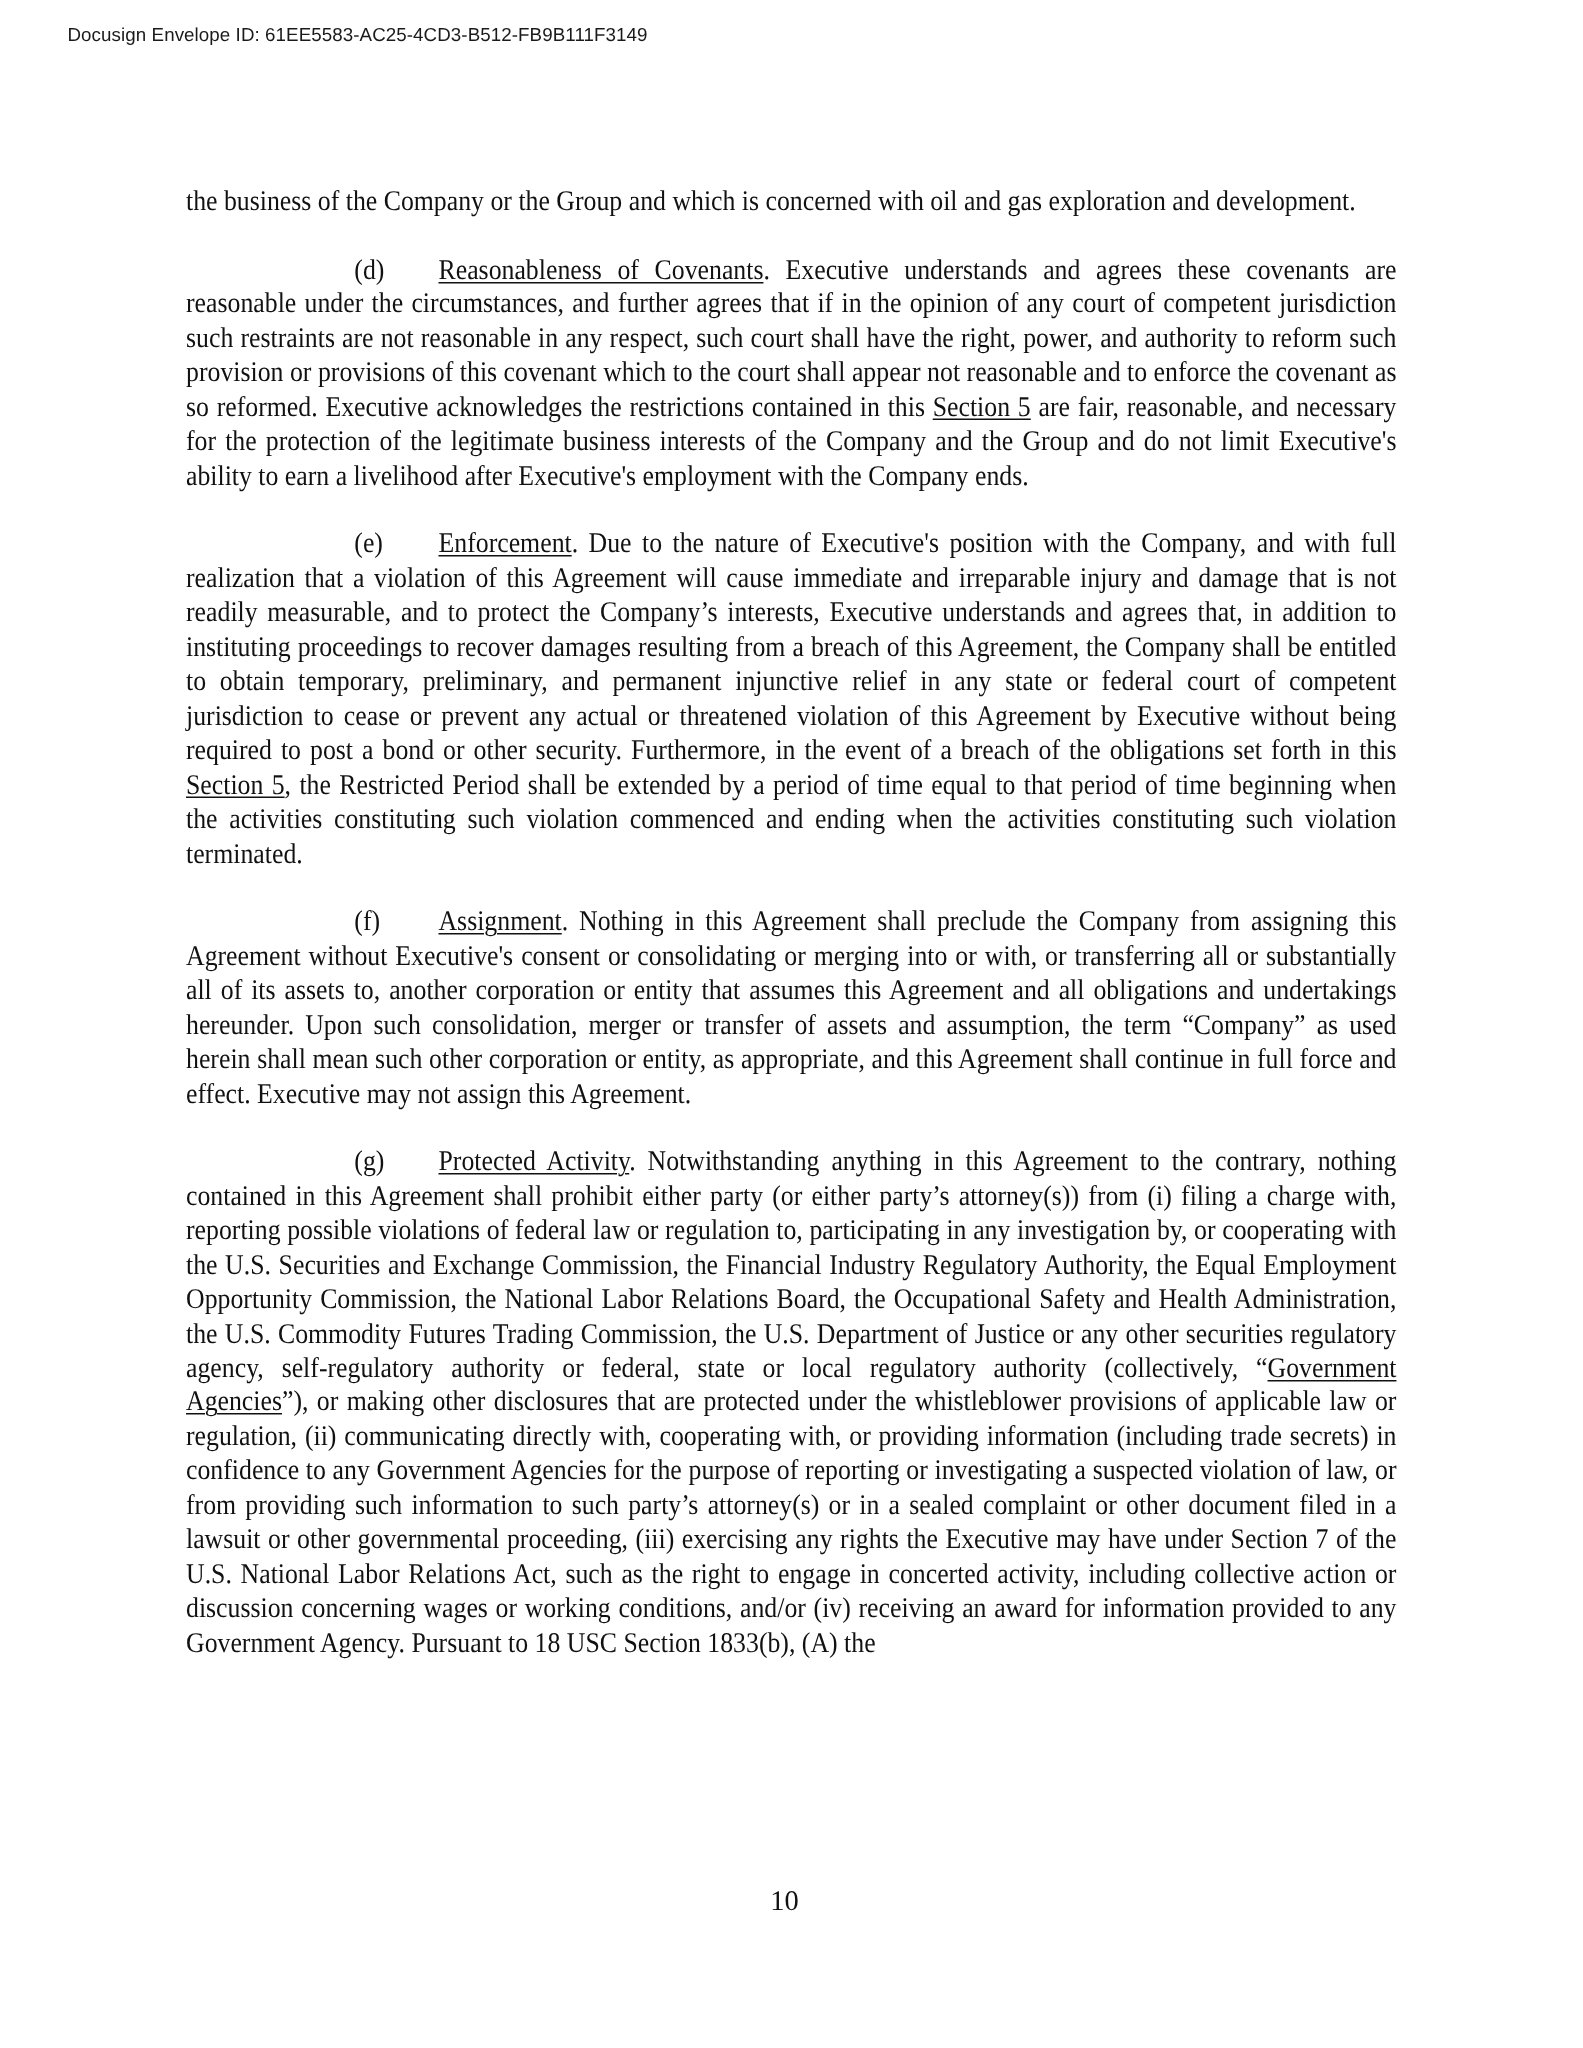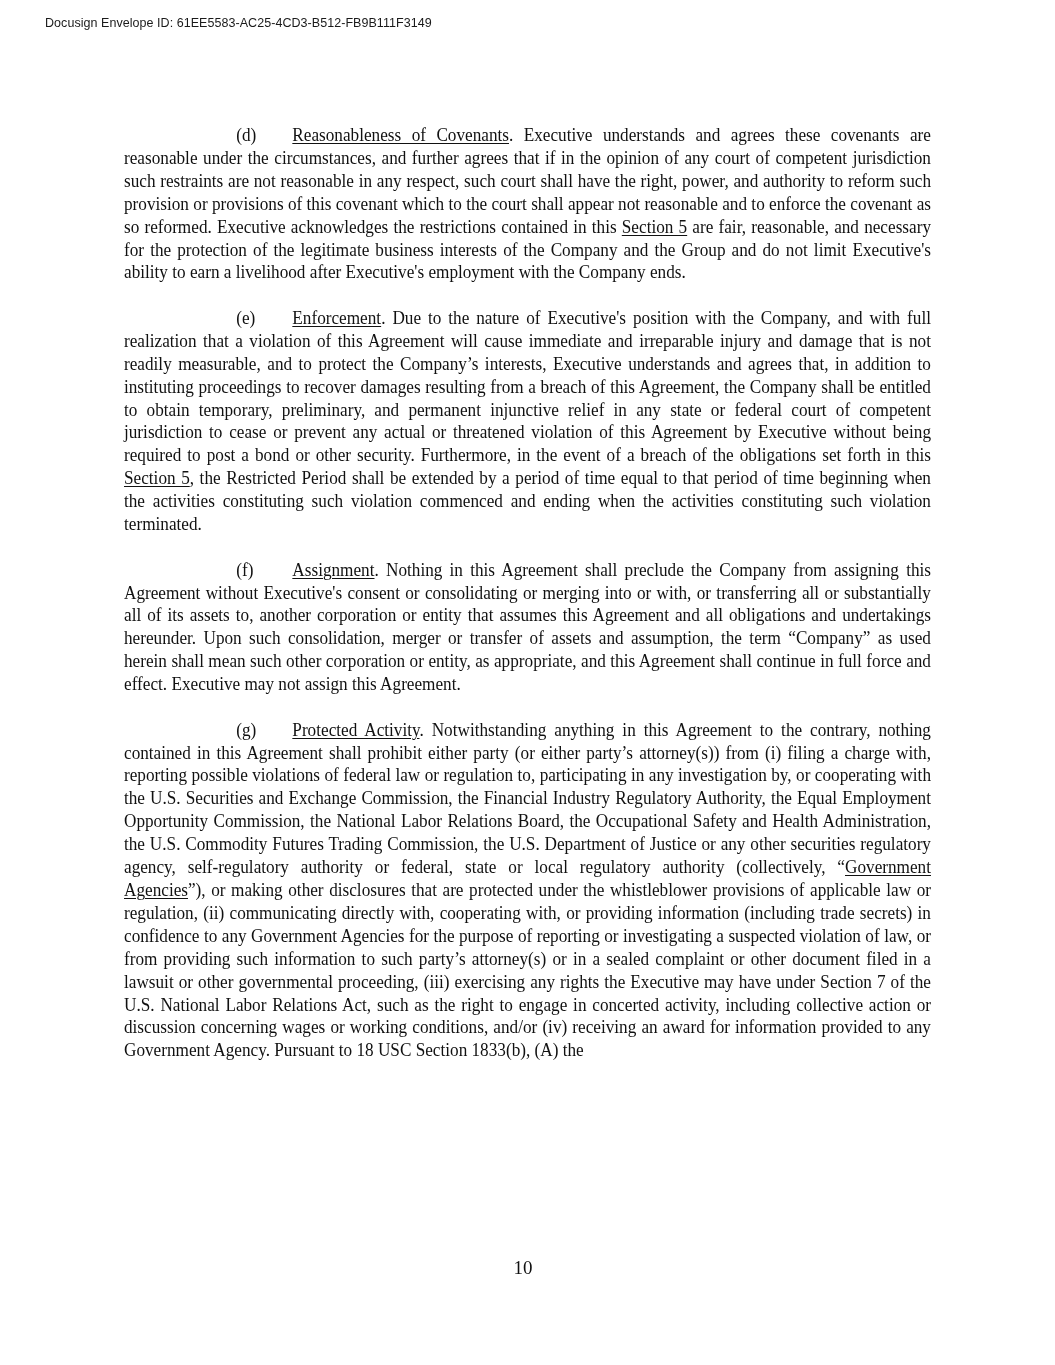--- a/index.html
+++ b/index.html
@@ -32,20 +32,23 @@
       font-family: "Liberation Serif", serif; font-size: 19px; color: #111;
     }
   </style>
 </head>
 <body>
 
 <div class="envelope">Docusign Envelope ID: 61EE5583-AC25-4CD3-B512-FB9B111F3149</div>
 
 <div class="page">
 
+  <p class="para">
+      <span class="inner"><span>the business of the Company or the Group and which is concerned with oil and gas exploration and development.</span></span>
+    </p>
 
   <p class="para">
       <span class="inner"><span class="indent"></span><span class="label">(d)</span><span class="u">Reasonableness of Covenants</span><span>.  Executive understands and agrees these covenants are reasonable under the circumstances, and further agrees that if in the opinion of any court of competent jurisdiction such restraints are not reasonable in any respect, such court shall have the right, power, and authority to reform such provision or provisions of this covenant which to the court shall appear not reasonable and to enforce the covenant as so reformed. Executive acknowledges the restrictions contained in this </span><span class="u">Section 5</span><span> are fair, reasonable, and necessary for the protection of the legitimate business interests of the Company and the Group and do not limit Executive's ability to earn a livelihood after Executive's employment with the Company ends.</span></span>
     </p>
 
   <p class="para">
       <span class="inner"><span class="indent"></span><span class="label">(e)</span><span class="u">Enforcement</span><span>.  Due to the nature of Executive's position with the Company, and with full realization that a violation of this Agreement will cause immediate and irreparable injury and damage that is not readily measurable, and to protect the Company’s interests, Executive understands and agrees that, in addition to instituting proceedings to recover damages resulting from a breach of this Agreement, the Company shall be entitled to obtain temporary, preliminary, and permanent injunctive relief in any state or federal court of competent jurisdiction to cease or prevent any actual or threatened violation of this Agreement by Executive without being required to post a bond or other security. Furthermore, in the event of a breach of the obligations set forth in this </span><span class="u">Section 5</span><span>, the Restricted Period shall be extended by a period of time equal to that period of time beginning when the activities constituting such violation commenced and ending when the activities constituting such violation terminated.</span></span>
     </p>
 
   <p class="para">

